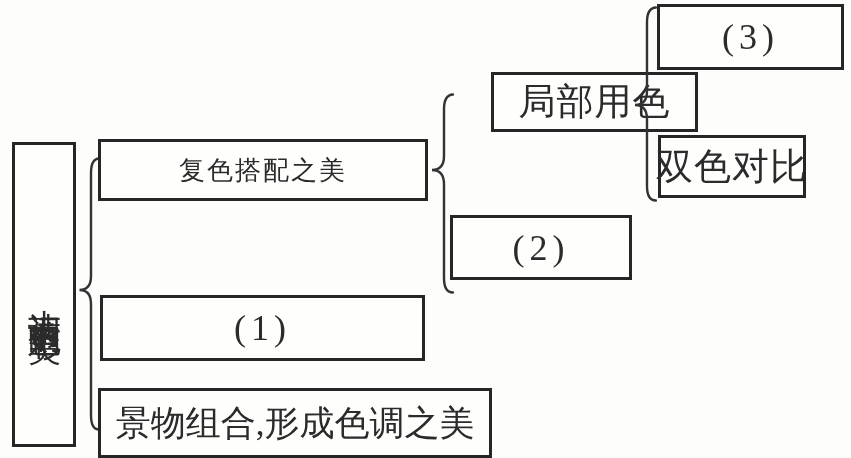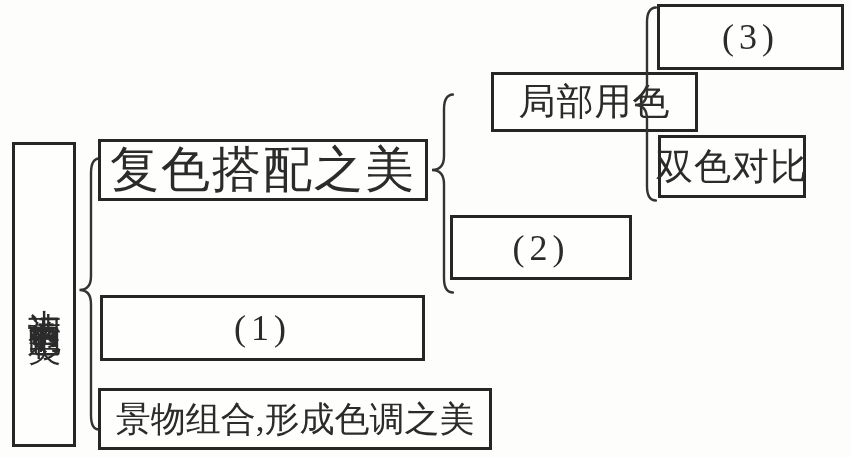--- a/index.html
+++ b/index.html
@@ -26,27 +26,27 @@
     color: #2b2b2b;
     white-space: nowrap;
   }
   .node-root {
     left: 12px; top: 142px; width: 64px; height: 305px;
     writing-mode: vertical-rl;
     text-orientation: upright;
     font-size: 33px;
     letter-spacing: 3px;
   }
-  .node-fuse    { left: 98px;  top: 139px; width: 330px; height: 62px; font-size: 49px; letter-spacing: 2px; }
+  .node-fuse    { left: 98px;  top: 139px; width: 330px; height: 62px; font-size: 26px; letter-spacing: 2px; }
   .node-jubu    { left: 443px; top: 72px;  width: 207px; height: 60px; font-size: 37px; letter-spacing: 1px; margin-left: 48px; }
   .node-n3      { left: 657px; top: 4px;   width: 187px; height: 66px; font-size: 36px; letter-spacing: 5px; }
   .node-shuangse{ left: 658px; top: 135px; width: 148px; height: 63px; font-size: 37px; letter-spacing: 1px; }
   .node-n2      { left: 450px; top: 215px; width: 182px; height: 65px; font-size: 36px; letter-spacing: 5px; }
   .node-n1      { left: 100px; top: 295px; width: 325px; height: 66px; font-size: 36px; letter-spacing: 5px; }
-  .node-jingwu  { left: 98px;  top: 388px; width: 394px; height: 62px; font-size: 35px; letter-spacing: 0px; }
+  .node-jingwu  { left: 98px;  top: 388px; width: 394px; height: 70px; font-size: 35px; letter-spacing: 0px; }
   .brace {
     position: absolute;
   }
   .brace svg { display: block; }
   .brace path {
     fill: none;
     stroke: #333333;
     stroke-width: 2.4;
     stroke-linecap: round;
   }

